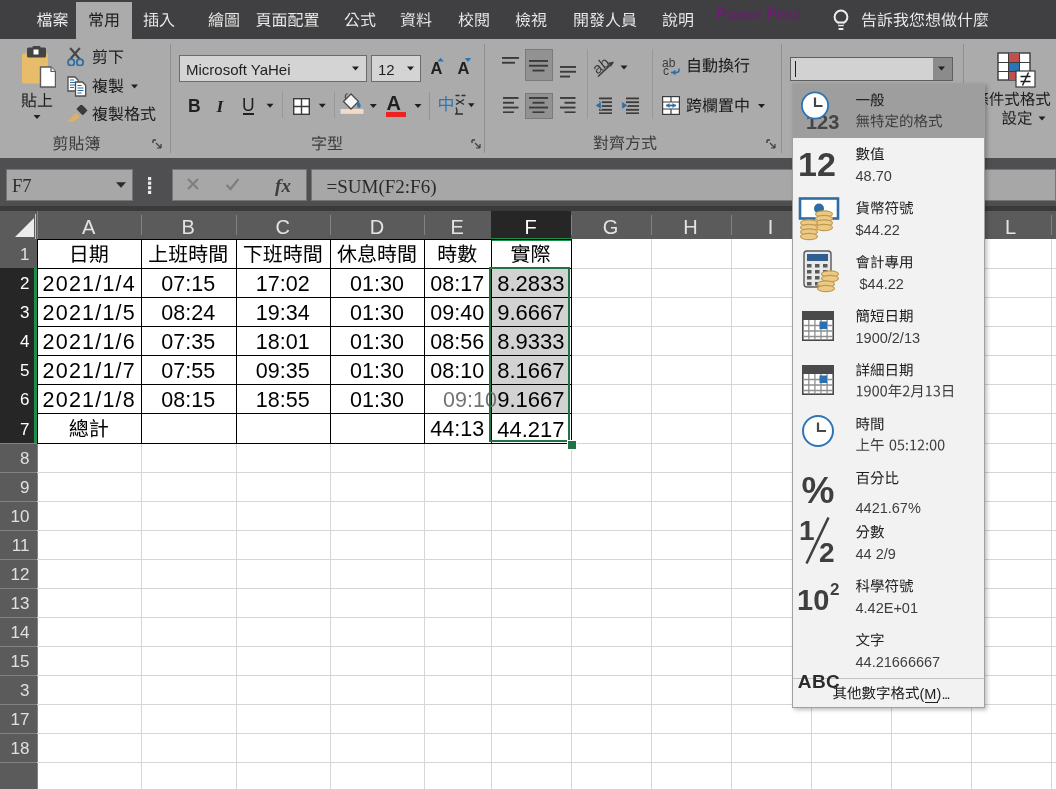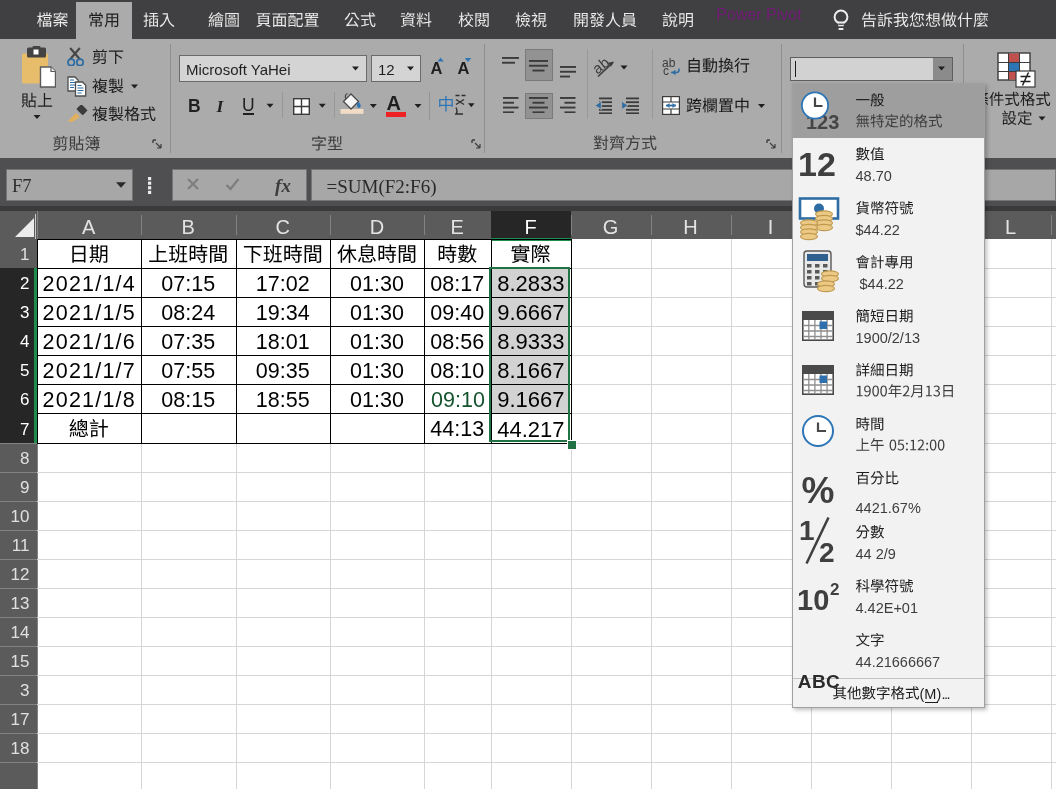--- a/index.html
+++ b/index.html
@@ -642,21 +642,21 @@
     <div style="position:absolute;left:89.25px;top:360.5px;font:normal 400 21.5px 'Liberation Sans';line-height:1;color:#000;white-space:pre;transform:translateX(-50%);letter-spacing:1.2px;">2021/1/7</div>
     <div style="position:absolute;left:188.25px;top:360.5px;font:normal 400 21.5px 'Liberation Sans';line-height:1;color:#000;white-space:pre;transform:translateX(-50%);">07:55</div>
     <div style="position:absolute;left:282.75px;top:360.5px;font:normal 400 21.5px 'Liberation Sans';line-height:1;color:#000;white-space:pre;transform:translateX(-50%);">09:35</div>
     <div style="position:absolute;left:377.0px;top:360.5px;font:normal 400 21.5px 'Liberation Sans';line-height:1;color:#000;white-space:pre;transform:translateX(-50%);">01:30</div>
     <div style="position:absolute;left:457.25px;top:360.5px;font:normal 400 21.5px 'Liberation Sans';line-height:1;color:#000;white-space:pre;transform:translateX(-50%);">08:10</div>
     <div style="position:absolute;left:564.5px;top:360.3px;font:normal 400 22px 'Liberation Sans';line-height:1;color:#000;white-space:pre;transform:translateX(-100%);">8.1667</div>
     <div style="position:absolute;left:89.25px;top:389.5px;font:normal 400 21.5px 'Liberation Sans';line-height:1;color:#000;white-space:pre;transform:translateX(-50%);letter-spacing:1.2px;">2021/1/8</div>
     <div style="position:absolute;left:188.25px;top:389.5px;font:normal 400 21.5px 'Liberation Sans';line-height:1;color:#000;white-space:pre;transform:translateX(-50%);">08:15</div>
     <div style="position:absolute;left:282.75px;top:389.5px;font:normal 400 21.5px 'Liberation Sans';line-height:1;color:#000;white-space:pre;transform:translateX(-50%);">18:55</div>
     <div style="position:absolute;left:377.0px;top:389.5px;font:normal 400 21.5px 'Liberation Sans';line-height:1;color:#000;white-space:pre;transform:translateX(-50%);">01:30</div>
-    <div style="position:absolute;left:458px;top:389.5px;font:normal 400 21.5px 'Liberation Sans';line-height:1;color:#14532d;white-space:pre;transform:translateX(-50%);">09:10</div>
+    <div style="position:absolute;left:470px;top:389.5px;font:normal 400 21.5px 'Liberation Sans';line-height:1;color:#737373;white-space:pre;transform:translateX(-50%);">09:10</div>
     <div style="position:absolute;left:564.5px;top:389.3px;font:normal 400 22px 'Liberation Sans';line-height:1;color:#000;white-space:pre;transform:translateX(-100%);">9.1667</div>
     <svg style="position:absolute;left:0;top:0;overflow:visible;width:1px;height:1px" fill="#000">
       <use href="#g7e3d" transform="translate(68.8,435.8) scale(0.02000)"></use>
       <use href="#g8a08" transform="translate(88.8,435.8) scale(0.02000)"></use>
     </svg>
     <div style="position:absolute;left:457.25px;top:419.0px;font:normal 400 21.5px 'Liberation Sans';line-height:1;color:#000;white-space:pre;transform:translateX(-50%);">44:13</div>
     <div style="position:absolute;left:564.5px;top:418.8px;font:normal 400 22px 'Liberation Sans';line-height:1;color:#000;white-space:pre;transform:translateX(-100%);">44.217</div>
     <div style="position:absolute;left:489px;top:267px;width:81px;height:175px;border:2.5px solid #217346;box-sizing:border-box"></div>
     <div style="position:absolute;left:566.5px;top:439.5px;width:8px;height:8px;background:#217346;border:1.5px solid #fff"></div>
     <div style="position:absolute;left:792px;top:83px;width:193px;height:625px;background:#f2f2f2;border:1px solid #a0a0a0;box-sizing:border-box;box-shadow:2px 2px 4px rgba(0,0,0,0.25)"></div>

